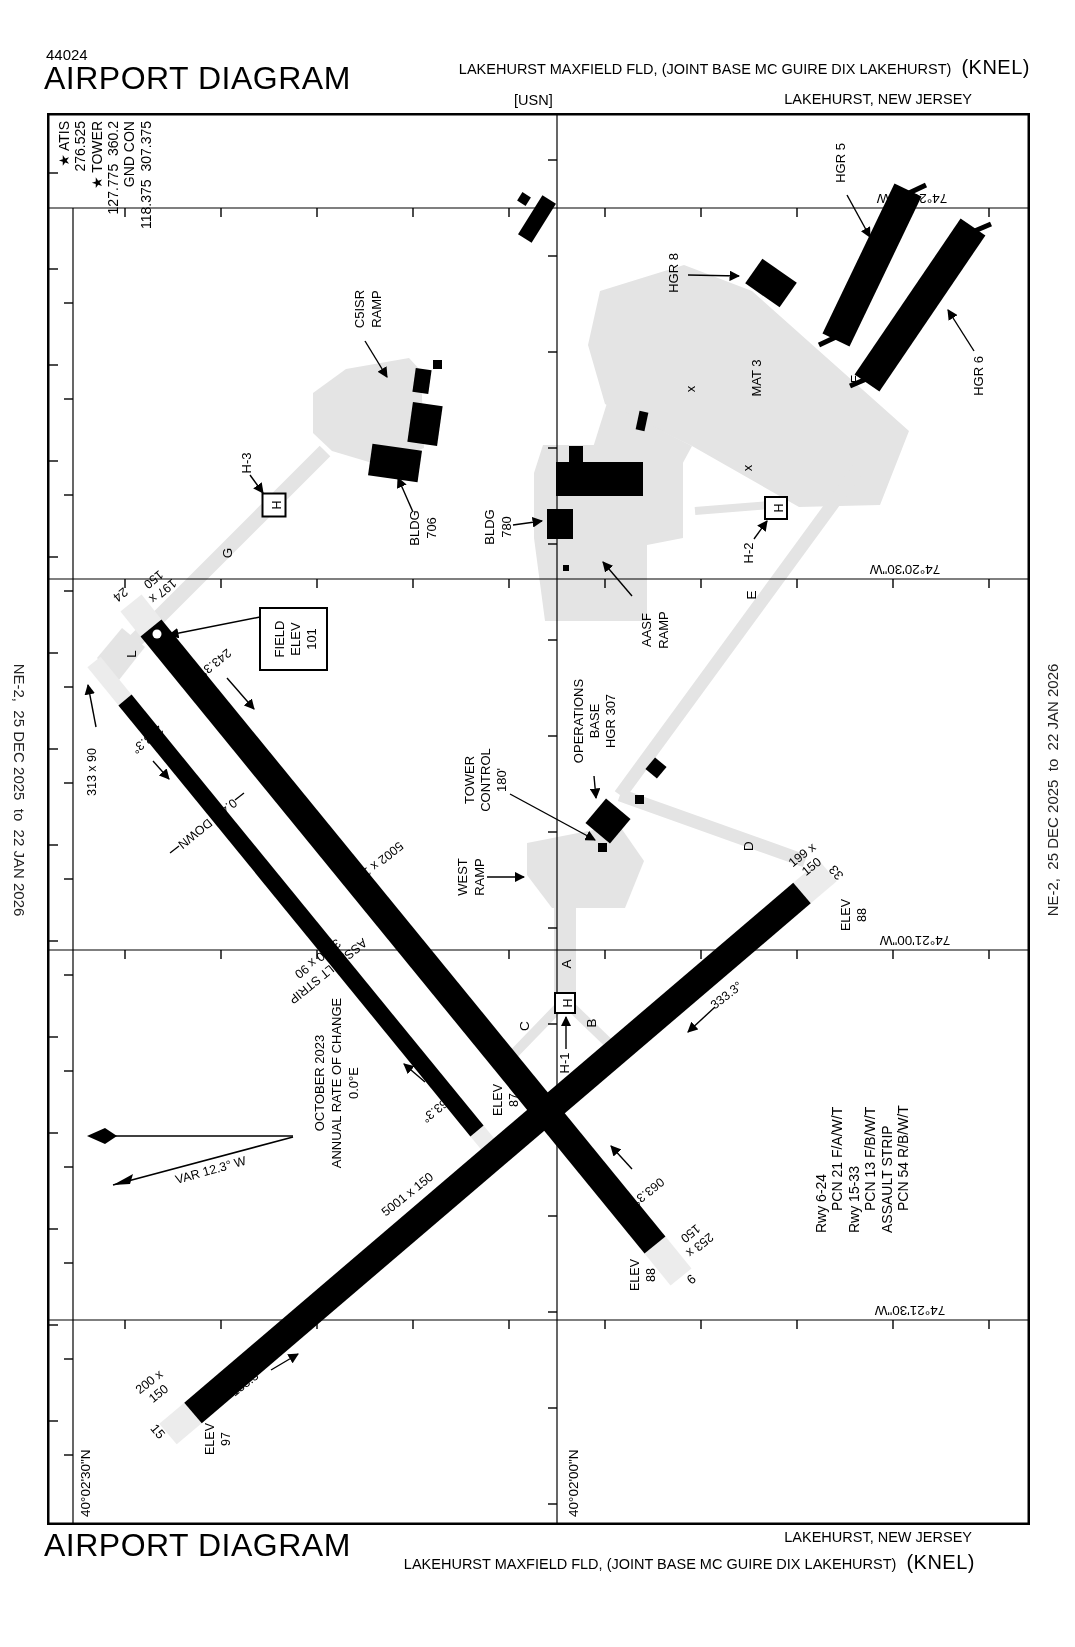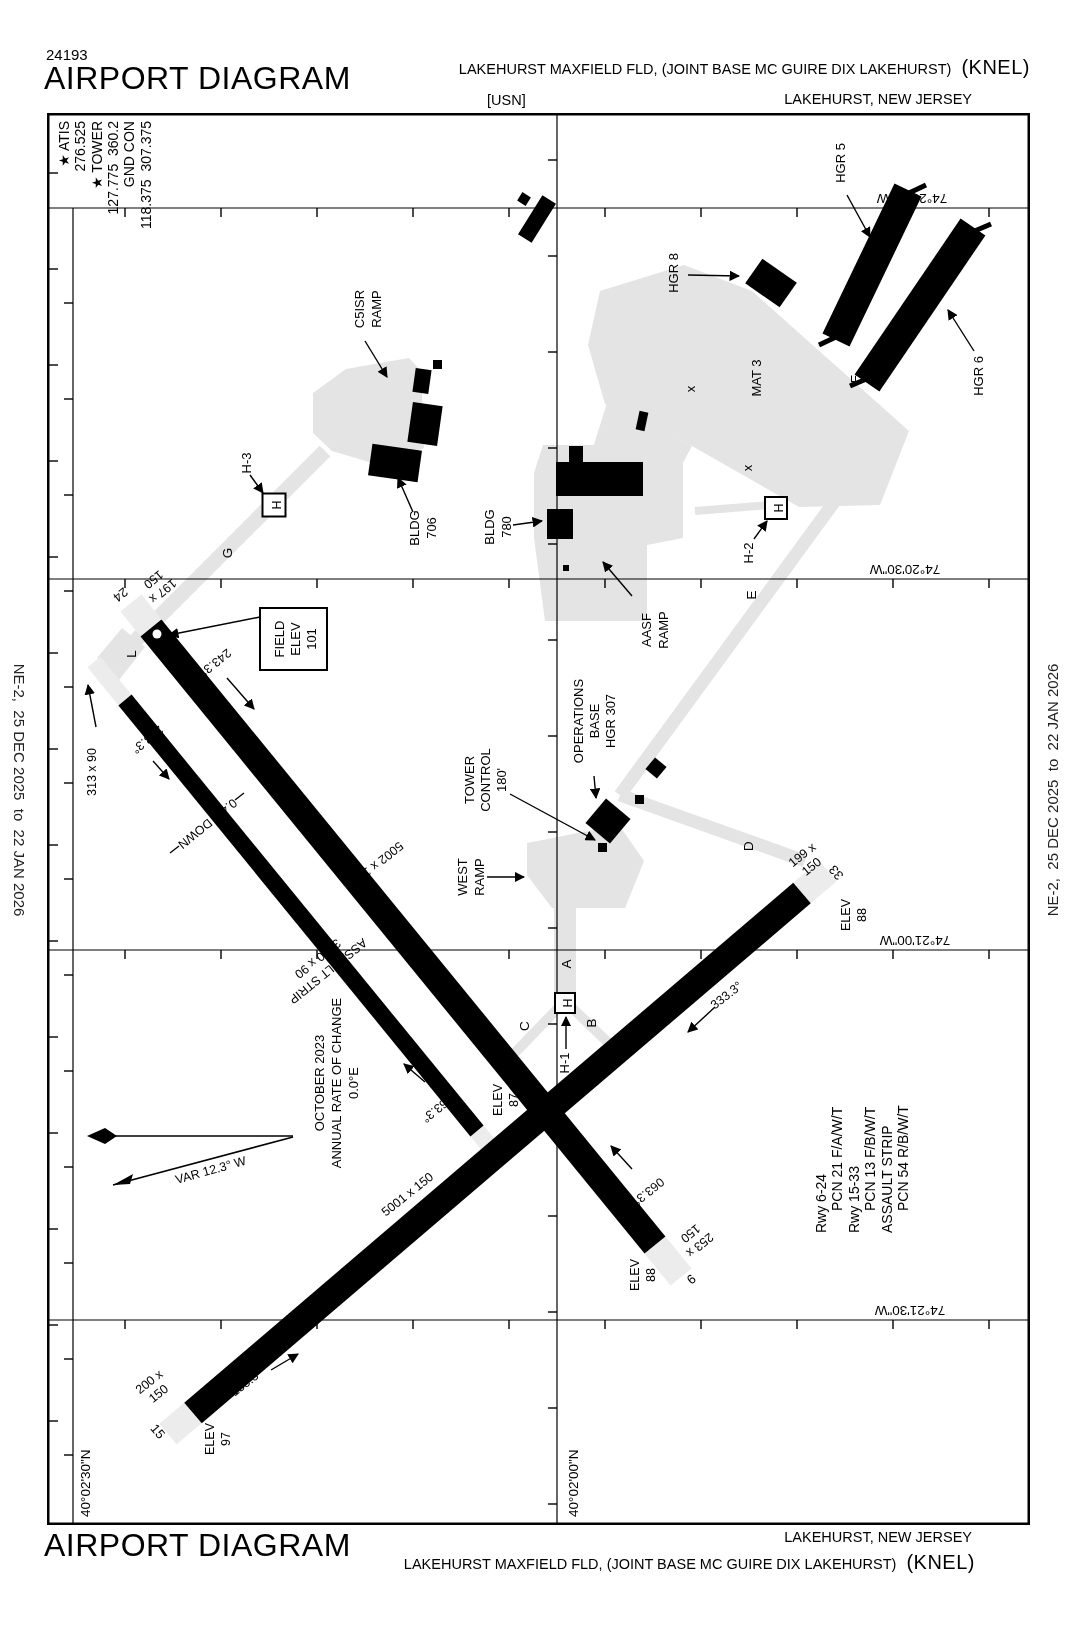--- a/index.html
+++ b/index.html
@@ -3,21 +3,21 @@
 <meta charset="utf-8">
 <style>
   html,body{margin:0;padding:0;background:#fff;}
   body{width:1075px;height:1647px;position:relative;font-family:"Liberation Sans",sans-serif;color:#000;overflow:hidden;}
   .abs{position:absolute;}
   #chart-number{left:46px;top:46px;font-size:15px;}
   #title-top{left:44px;top:60px;font-size:32px;letter-spacing:.5px;}
   #hdr-right{right:45px;top:56px;display:flex;align-items:baseline;gap:10px;}
   #hdr-right .apt{font-size:14.5px;}
   #hdr-right .icao{font-size:20px;letter-spacing:.5px;}
-  #hdr-usn{left:487px;top:92px;font-size:14.5px;}
+  #hdr-usn{left:514px;top:92px;font-size:14.5px;}
   #hdr-loc{right:103px;top:91px;font-size:14.5px;}
   #ftr-title{left:44px;top:1527px;font-size:32px;letter-spacing:.5px;}
   #ftr-loc{right:103px;top:1529px;font-size:14.5px;}
   #ftr-right{right:100px;top:1551px;display:flex;align-items:baseline;gap:10px;}
   #ftr-right .apt{font-size:14.5px;}
   #ftr-right .icao{font-size:20px;letter-spacing:.5px;}
   .margin-note{white-space:pre;font-size:15px;color:#222;}
   #margin-left{left:19px;top:790px;transform:translate(-50%,-50%) rotate(90deg);}
   #margin-right{left:1052px;top:790px;transform:translate(-50%,-50%) rotate(-90deg);}
   #map-svg{left:47px;top:113px;}
@@ -33,21 +33,21 @@
   .twy{stroke:#e4e4e4;fill:none;}
   .ramp{fill:#e4e4e4;}
   .ovr{stroke:#ececec;fill:none;}
   .rwy{stroke:#000;fill:none;}
   .bld{fill:#000;}
   .hpad{fill:#fff;stroke:#000;stroke-width:2;}
 </style>
 </head>
 <body>
 
-<div class="abs" id="chart-number">24193</div>
+<div class="abs" id="chart-number">44024</div>
 <div class="abs" id="title-top">AIRPORT DIAGRAM</div>
 <div class="abs" id="hdr-right">
   <span class="apt">LAKEHURST MAXFIELD FLD, (JOINT BASE MC GUIRE DIX LAKEHURST)</span>
   <span class="icao">(KNEL)</span>
 </div>
 <div class="abs" id="hdr-usn">[USN]</div>
 <div class="abs" id="hdr-loc">LAKEHURST, NEW JERSEY</div>
 
 <div class="abs margin-note" id="margin-left">NE-2,  25 DEC 2025  to  22 JAN 2026</div>
 <div class="abs margin-note" id="margin-right">NE-2,  25 DEC 2025  to  22 JAN 2026</div>

